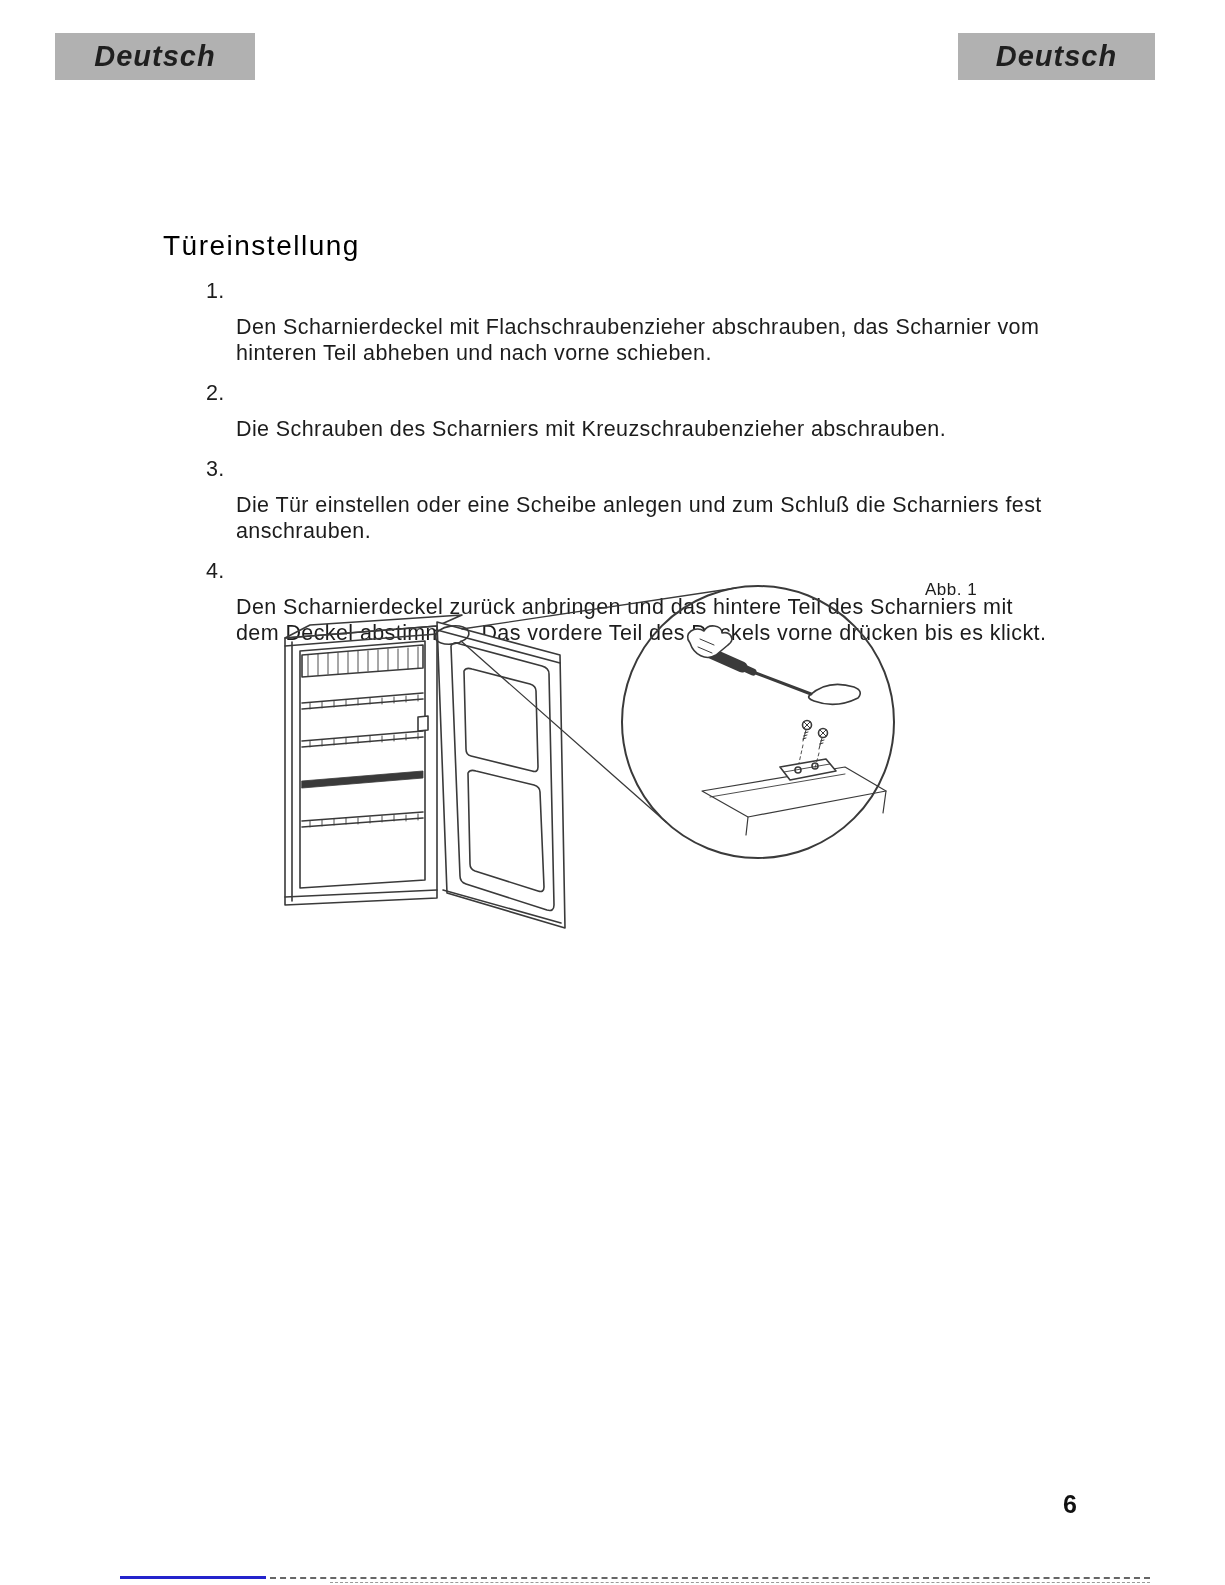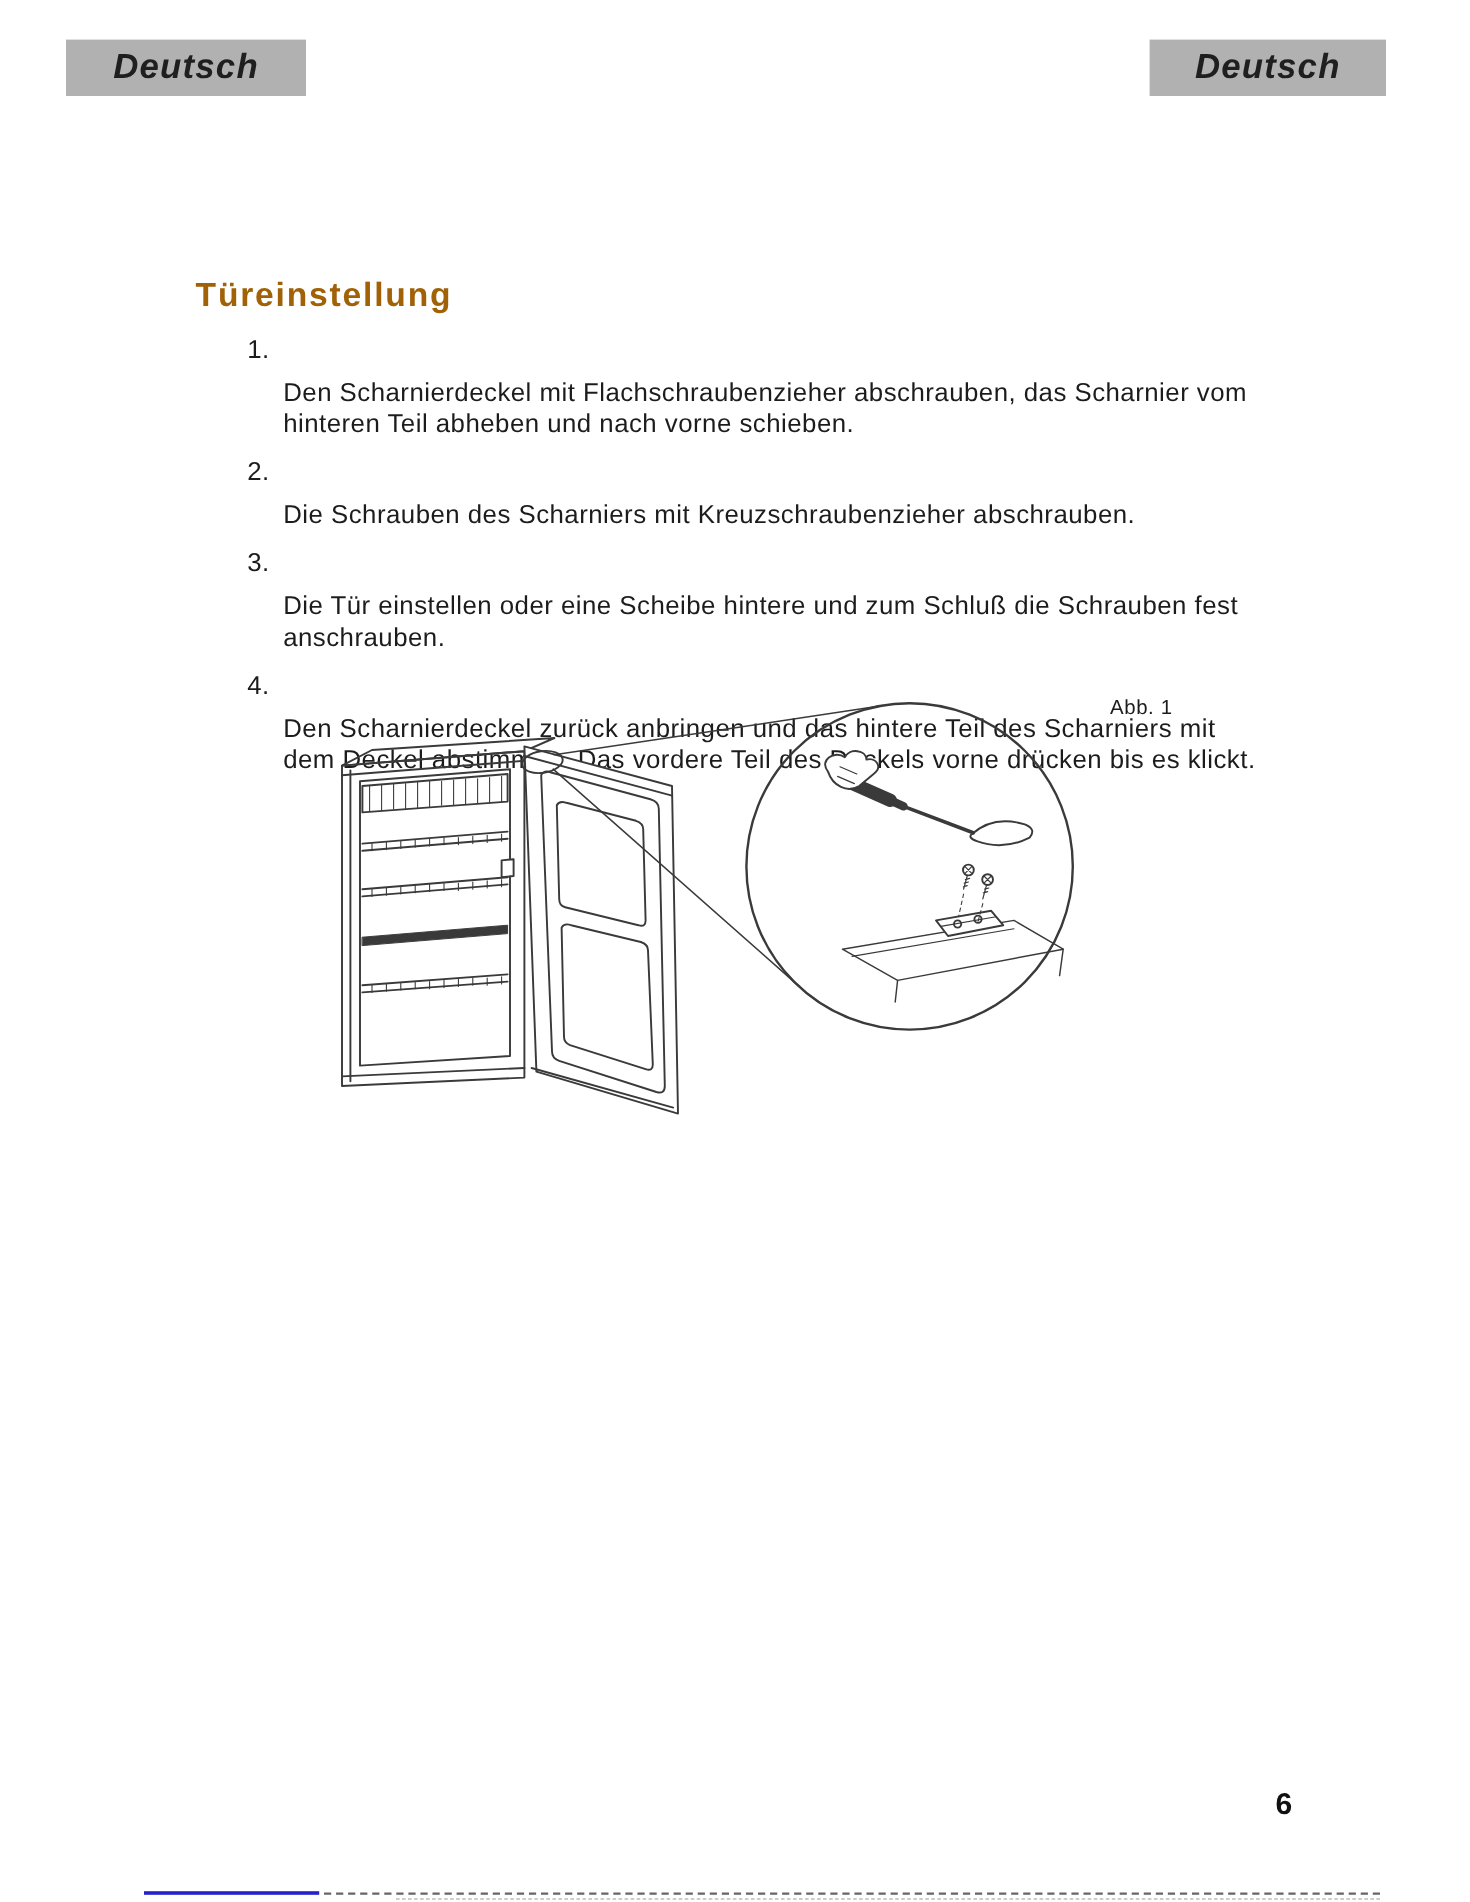--- a/index.html
+++ b/index.html
@@ -26,23 +26,23 @@
     color:#1f1f1f;
   }
   .badge.left{left:55px;width:200px;}
   .badge.right{left:958px;width:197px;}
 
   
   .title{
     position:absolute;
     left:163px;top:230px;
     font-size:28px;
-    font-weight:bold;
+    font-weight:normal;
     letter-spacing:1.5px;
-    color:#a16207;
+    color:#000000;
   }
 
   
   .steps{
     position:absolute;
     left:206px;top:278px;
     width:848px;
   }
   .step{
     display:flex;
@@ -121,21 +121,21 @@
     <div class="step">
       <span class="num">1.</span>
       <span class="txt">Den Scharnierdeckel mit Flachschraubenzieher abschrauben, das Scharnier vom hinteren Teil abheben und nach vorne schieben.</span>
     </div>
     <div class="step">
       <span class="num">2.</span>
       <span class="txt">Die Schrauben des Scharniers mit Kreuzschraubenzieher abschrauben.</span>
     </div>
     <div class="step">
       <span class="num">3.</span>
-      <span class="txt">Die Tür einstellen oder eine Scheibe hintere und zum Schluß die Schrauben fest anschrauben.</span>
+      <span class="txt">Die Tür einstellen oder eine Scheibe anlegen und zum Schluß die Scharniers fest anschrauben.</span>
     </div>
     <div class="step">
       <span class="num">4.</span>
       <span class="txt">Den Scharnierdeckel zurück anbringen und das hintere Teil des Scharniers mit dem Deckel abstimmen. Das vordere Teil des Deckels vorne drücken bis es klickt.</span>
     </div>
   </div>
 
   <div class="fig-label">Abb. 1</div>
 
   <div class="figure-wrap">

